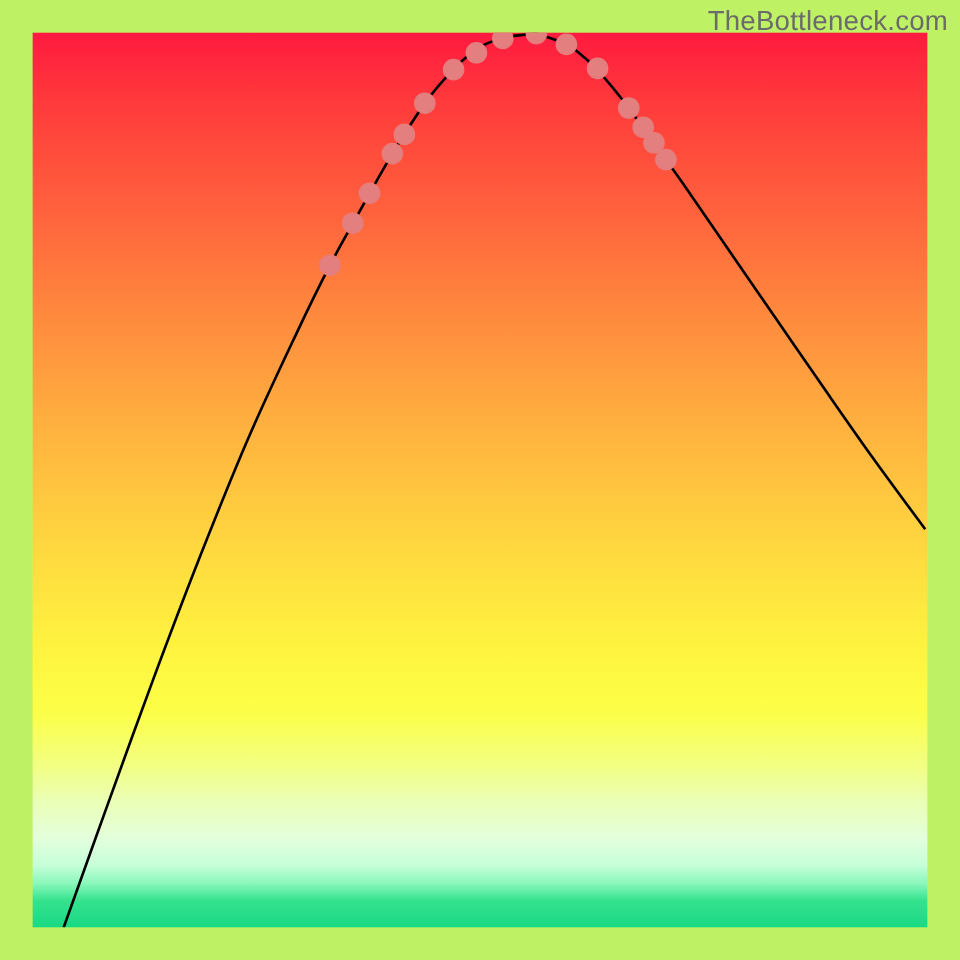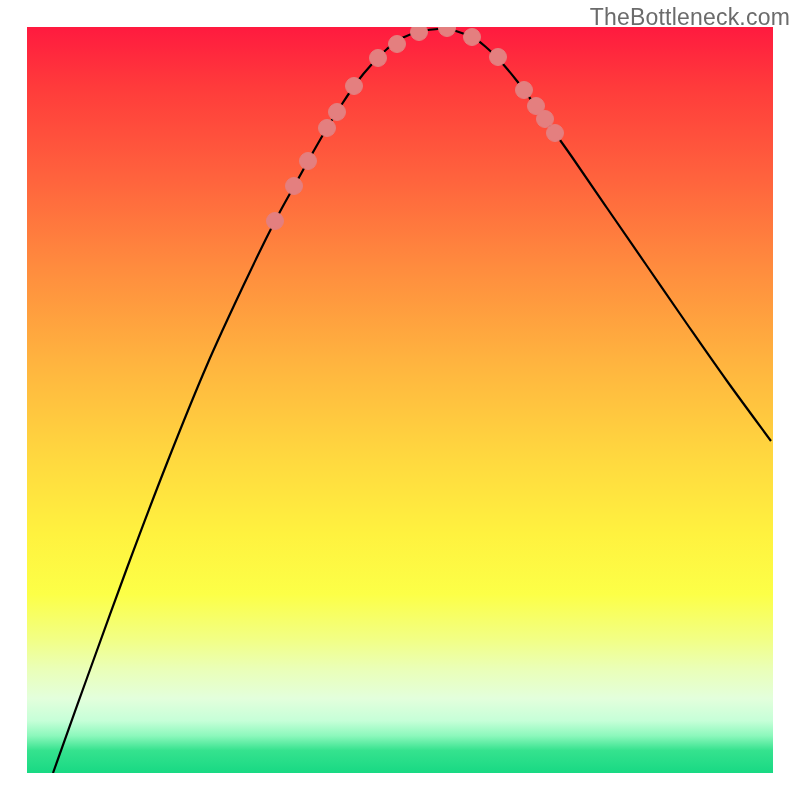--- a/index.html
+++ b/index.html
@@ -10,21 +10,21 @@
     background: #000;
     overflow: hidden;
     font-family: Arial, Helvetica, sans-serif;
   }
   .frame {
     position: absolute;
     left: 0;
     top: 0;
     width: 800px;
     height: 800px;
-    background: #ffffff;
+    background: #bef264;
   }
   .plot {
     position: absolute;
     left: 27px;
     top: 27px;
     width: 746px;
     height: 746px;
     overflow: hidden;
   }
   .gradient {

